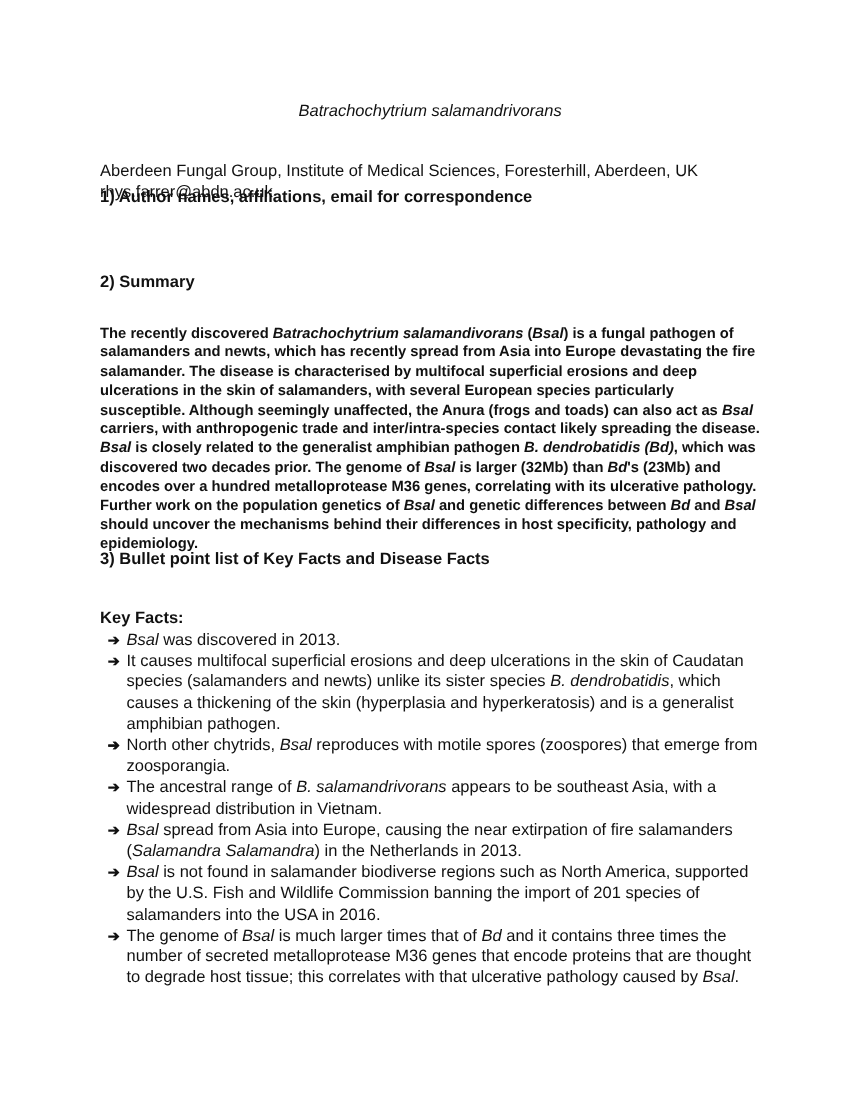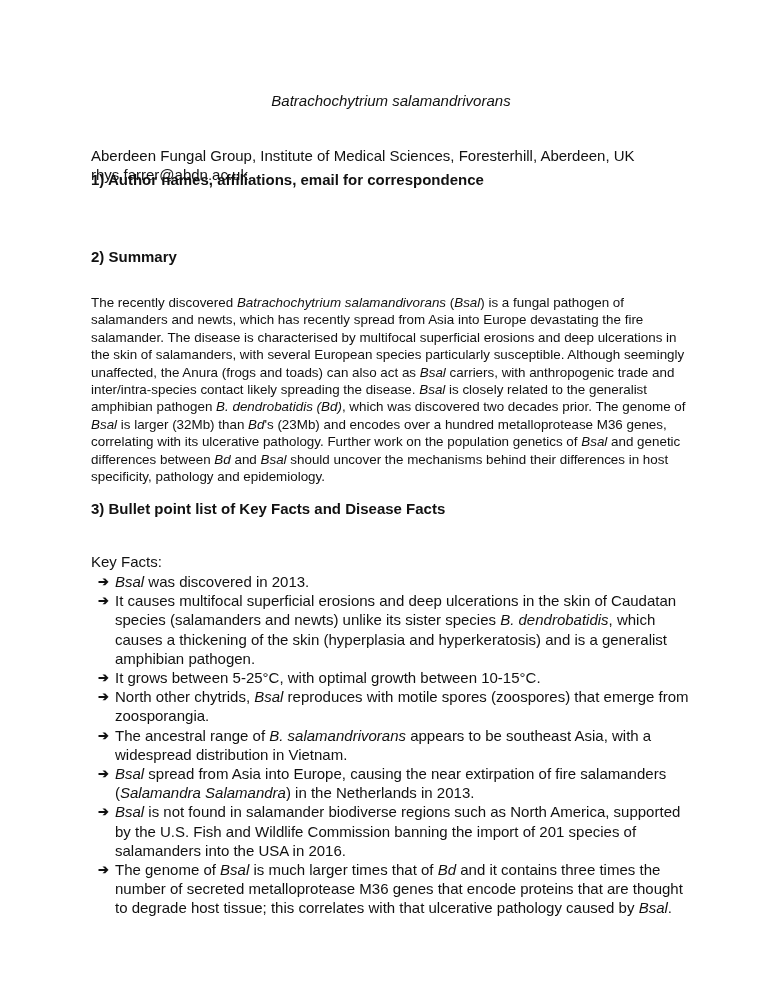--- a/index.html
+++ b/index.html
@@ -4,22 +4,22 @@
 <style>
   html, body { margin: 0; padding: 0; background: #ffffff; }
   body { width: 773px; height: 1000px; position: relative; overflow: hidden;
          font-family: "Liberation Sans", sans-serif; color: #111; }
   .page { position: absolute; left: 91px; top: 0; width: 600px; }
   .title { position: absolute; left: 0; width: 100%; top: 92px; text-align: center;
            font-style: italic; font-size: 15px; }
   .h { position: absolute; left: 0; font-weight: bold; font-size: 15px; white-space: nowrap; }
   .author { position: absolute; left: 0; top: 147px; font-size: 15px; line-height: 18.6px; width: 620px; }
   .author div { white-space: nowrap; }
-  .summary { position: absolute; left: 0; top: 294px; width: 600px; font-size: 13.4px; line-height: 17.4px; text-align: left; }
-  .kf-label { position: absolute; left: 0; top: 553px; font-weight: normal; font-size: 15px; }
+  .summary { position: absolute; left: 0; top: 294px; width: 600px; font-size: 13.4px; line-height: 17.4px; text-align: left; font-weight: bold; }
+  .kf-label { position: absolute; left: 0; top: 553px; font-weight: bold; font-size: 15px; }
   ul.facts { position: absolute; left: 0; top: 572px; margin: 0; padding: 0; list-style: none; width: 600px; font-size: 15px; line-height: 19.2px; }
   ul.facts li { position: relative; padding-left: 24px; }
   .arrow { position: absolute; left: 7px; top: 0; font-size: 13px; font-weight: bold; }
   i { font-style: italic; }
 </style>
 </head>
 <body>
 
 <div class="page">
   <div class="title">Batrachochytrium salamandrivorans</div>
@@ -31,20 +31,20 @@
   </div>
 
   <div class="h" style="top:248px;">2) Summary</div>
   <div class="summary"><span>The recently discovered </span><i>Batrachochytrium salamandivorans</i><span> (</span><i>Bsal</i><span>) is a fungal pathogen of salamanders and newts, which has recently spread from Asia into Europe devastating the fire salamander. The disease is characterised by multifocal superficial erosions and deep ulcerations in the skin of salamanders, with several European species particularly susceptible. Although seemingly unaffected, the Anura (frogs and toads) can also act as </span><i>Bsal</i><span> carriers, with anthropogenic trade and inter/intra-species contact likely spreading the disease. </span><i>Bsal</i><span> is closely related to the generalist amphibian pathogen </span><i>B. dendrobatidis (Bd)</i><span>, which was discovered two decades prior. The genome of </span><i>Bsal</i><span> is larger (32Mb) than </span><i>Bd</i><span>'s (23Mb) and encodes over a hundred metalloprotease M36 genes, correlating with its ulcerative pathology. Further work on the population genetics of </span><i>Bsal</i><span> and genetic differences between </span><i>Bd</i><span> and </span><i>Bsal</i><span> should uncover the mechanisms behind their differences in host specificity, pathology and epidemiology.</span></div>
 
   <div class="h" style="top:500px;">3) Bullet point list of Key Facts and Disease Facts</div>
   <div class="kf-label">Key Facts:</div>
   <ul class="facts">
       <li><span class="arrow">➔</span><i>Bsal</i><span> was discovered in 2013.</span></li>
       <li><span class="arrow">➔</span><span>It causes multifocal superficial erosions and deep ulcerations in the skin of Caudatan species (salamanders and newts) unlike its sister species </span><i>B. dendrobatidis</i><span>, which causes a thickening of the skin (hyperplasia and hyperkeratosis) and is a generalist amphibian pathogen.</span></li>
-      <li><span class="arrow">➔</span><span>It grows between 5-25°C, with optimal growth between 10-15°C.</span></li>
+      <li><span class="arrow">➔</span></li>
       <li><span class="arrow">➔</span><span>North other chytrids, </span><i>Bsal</i><span> reproduces with motile spores (zoospores) that emerge from zoosporangia.</span></li>
       <li><span class="arrow">➔</span><span>The ancestral range of </span><i>B. salamandrivorans</i><span> appears to be southeast Asia, with a widespread distribution in Vietnam.</span></li>
       <li><span class="arrow">➔</span><i>Bsal</i><span> spread from Asia into Europe, causing the near extirpation of fire salamanders (</span><i>Salamandra Salamandra</i><span>) in the Netherlands in 2013.</span></li>
       <li><span class="arrow">➔</span><i>Bsal</i><span> is not found in salamander biodiverse regions such as North America, supported by the U.S. Fish and Wildlife Commission banning the import of 201 species of salamanders into the USA in 2016.</span></li>
       <li><span class="arrow">➔</span><span>The genome of </span><i>Bsal</i><span> is much larger times that of </span><i>Bd</i><span> and it contains three times the number of secreted metalloprotease M36 genes that encode proteins that are thought to degrade host tissue; this correlates with that ulcerative pathology caused by </span><i>Bsal</i><span>.</span></li>
     </ul>
 </div>
 
 </body></html>

